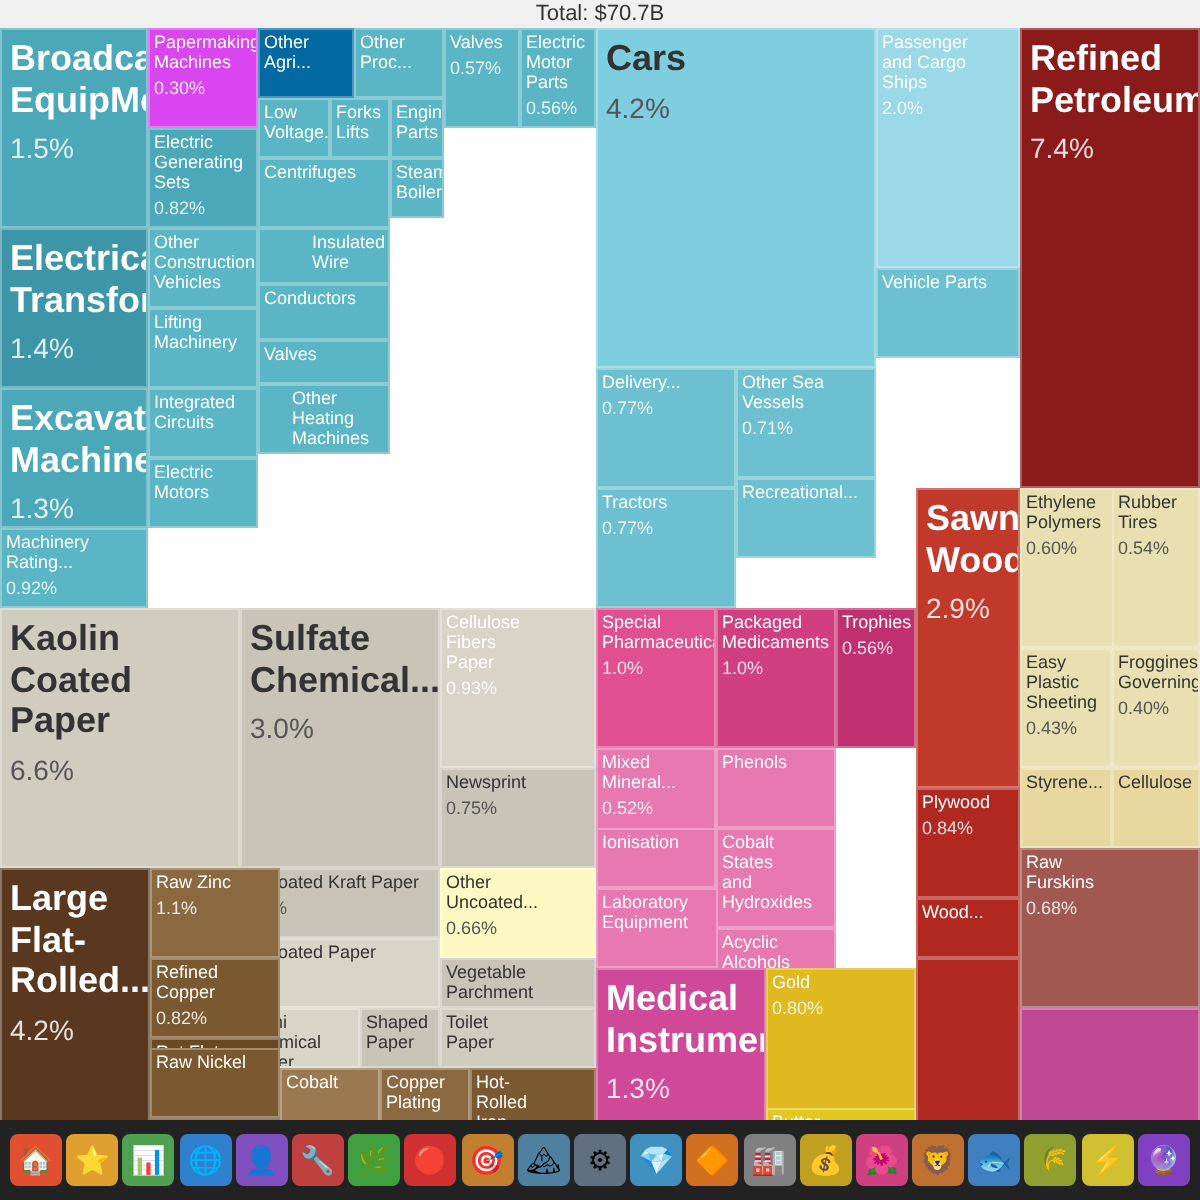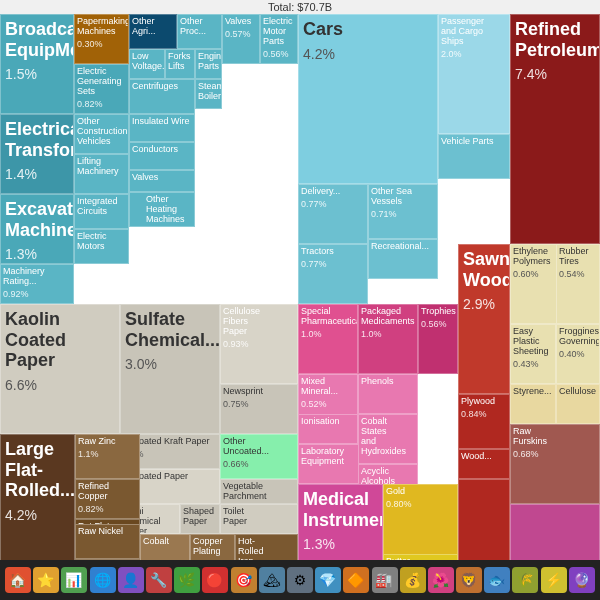--- a/index.html
+++ b/index.html
@@ -99,26 +99,26 @@
 <body>
 
 <div class="chart-area">
   <div class="total-label">Total: $70.7B</div>
   <div class="treemap" id="treemap">
       <div class="cell" style="left: 0px; top: 0px; width: 74px; height: 100px; background: rgb(74, 168, 184);">
         <div class="big-label" style="white-space: pre-line;">Broadcasting
 EquipMent</div>
         <div class="big-value">1.5%</div>
       </div>
-      <div class="cell" style="left: 74px; top: 0px; width: 55px; height: 50px; background: #a16207;">
+      <div class="cell" style="left: 74px; top: 0px; width: 55px; height: 50px; background: #d946ef;">
         <div class="label" style="white-space: pre-line;">Papermaking
 Machines</div>
         <div class="value">0.30%</div>
       </div>
-      <div class="cell" style="left: 129px; top: 0px; width: 48px; height: 35px; background: #0c4a6e;">
+      <div class="cell" style="left: 129px; top: 0px; width: 48px; height: 35px; background: #0369a1;">
         <div class="label" style="white-space: pre-line;">Other Agri...</div>
       </div>
       <div class="cell" style="left: 177px; top: 0px; width: 45px; height: 35px; background: rgb(90, 181, 197);">
         <div class="label" style="white-space: pre-line;">Other Proc...</div>
       </div>
       <div class="cell" style="left: 222px; top: 0px; width: 38px; height: 50px; background: rgb(90, 181, 197);">
         <div class="label" style="white-space: pre-line;">Valves</div>
         <div class="value">0.57%</div>
       </div>
       <div class="cell" style="left: 260px; top: 0px; width: 38px; height: 50px; background: rgb(90, 181, 197);">
@@ -163,21 +163,21 @@
 Transformers</div>
         <div class="big-value">1.4%</div>
       </div>
       <div class="cell" style="left: 74px; top: 100px; width: 55px; height: 40px; background: rgb(90, 181, 197);">
         <div class="label" style="white-space: pre-line;">Other Construction
 Vehicles</div>
       </div>
       <div class="cell" style="left: 129px; top: 65px; width: 66px; height: 35px; background: rgb(90, 181, 197);">
         <div class="label" style="white-space: pre-line;">Centrifuges</div>
       </div>
-      <div class="cell" style="left: 129px; top: 100px; width: 66px; height: 28px; background: rgb(90, 181, 197);">
+      <div class="cell" style="left: 129px; top: 100px; width: 66px; height: 28px; background: rgb(90, 181, 197); padding-left: 24px;">
         <div class="label" style="white-space: pre-line;">Insulated Wire</div>
       </div>
       <div class="cell" style="left: 195px; top: 65px; width: 27px; height: 30px; background: rgb(90, 181, 197);">
         <div class="label" style="white-space: pre-line;">Steam
 Boilers</div>
       </div>
       <div class="cell" style="left: 298px; top: 170px; width: 70px; height: 60px; background: rgb(108, 192, 208);">
         <div class="label" style="white-space: pre-line;">Delivery...</div>
         <div class="value">0.77%</div>
       </div>
@@ -294,21 +294,21 @@
 Governing</div>
         <div class="value dark">0.40%</div>
       </div>
       <div class="cell" style="left: 120px; top: 420px; width: 100px; height: 35px; background: rgb(200, 196, 184);">
         <div class="label dark" style="white-space: pre-line;">Uncoated Kraft Paper</div>
         <div class="value dark">1.1%</div>
       </div>
       <div class="cell" style="left: 120px; top: 455px; width: 100px; height: 35px; background: rgb(216, 212, 200);">
         <div class="label dark" style="white-space: pre-line;">Uncoated Paper</div>
       </div>
-      <div class="cell" style="left: 220px; top: 420px; width: 78px; height: 45px; background: #86efac;">
+      <div class="cell" style="left: 220px; top: 420px; width: 78px; height: 45px; background: #fef9c3;">
         <div class="label dark" style="white-space: pre-line;">Other
 Uncoated...</div>
         <div class="value dark">0.66%</div>
       </div>
       <div class="cell" style="left: 220px; top: 465px; width: 78px; height: 25px; background: rgb(200, 196, 184);">
         <div class="label dark" style="white-space: pre-line;">Vegetable
 Parchment</div>
         <div class="value dark">0.57%</div>
       </div>
       <div class="cell" style="left: 298px; top: 400px; width: 60px; height: 30px; background: rgb(232, 120, 176);">

